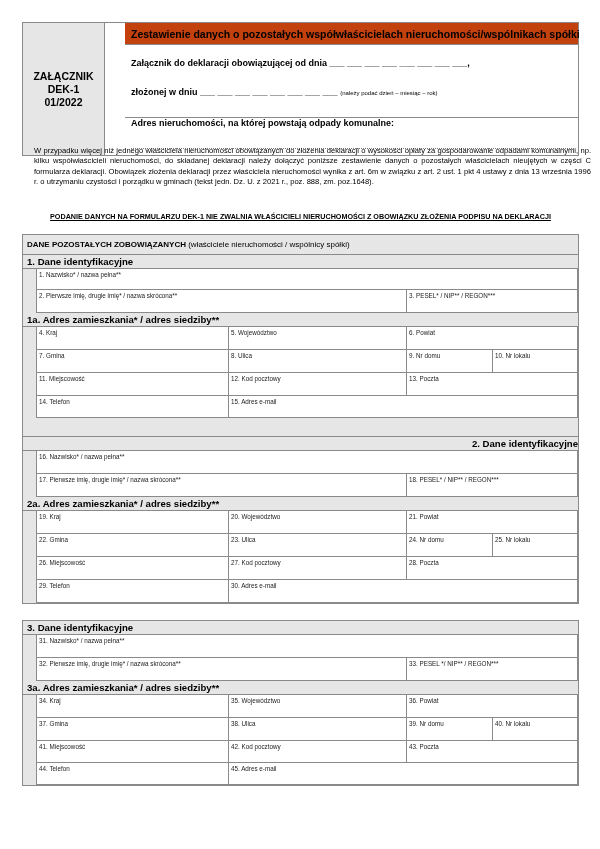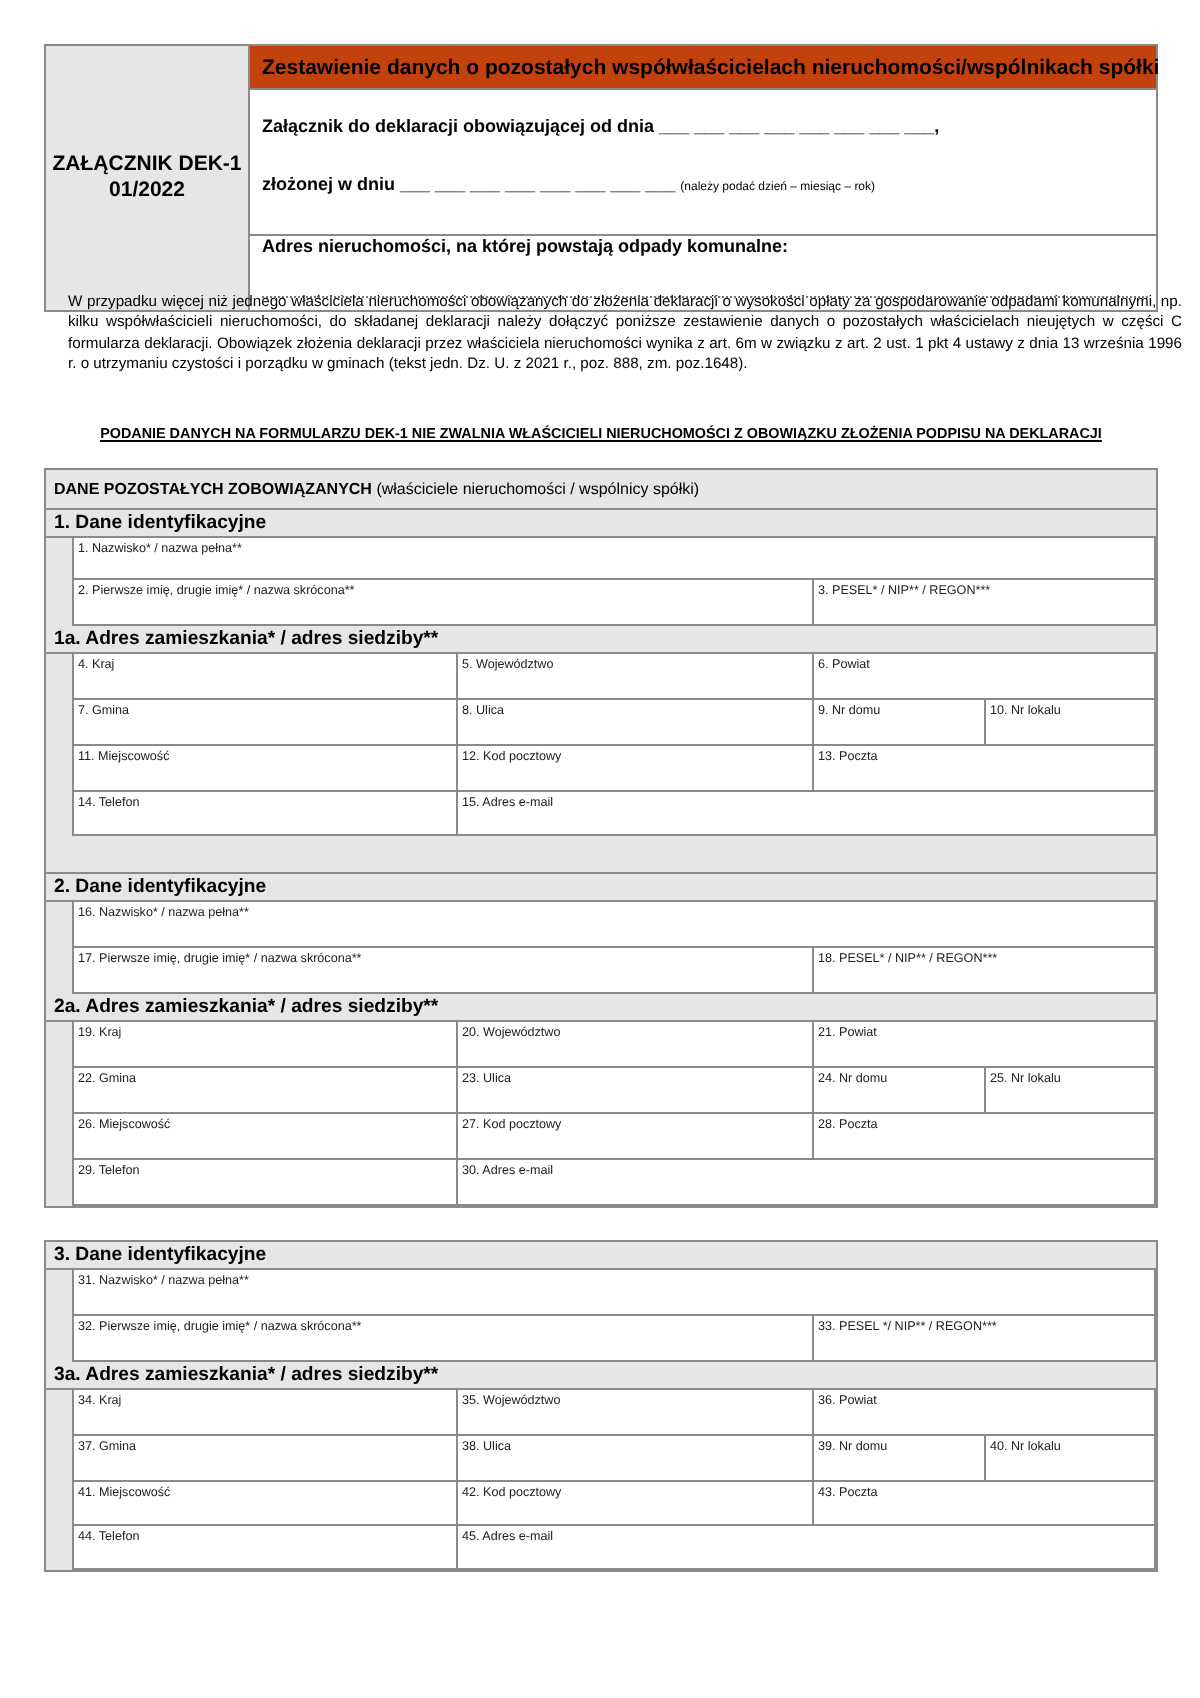--- a/index.html
+++ b/index.html
@@ -3,21 +3,21 @@
 <meta charset="utf-8">
 <style>
   * { box-sizing: border-box; margin: 0; padding: 0; }
   html, body { width: 600px; height: 849px; background: #ffffff; overflow: hidden; }
   body { font-family: "Liberation Sans", sans-serif; color: #000; position: relative; }
 
   .abs { position: absolute; }
 
   
   .hdr { left: 22px; top: 22px; width: 557px; height: 134px; border: 1px solid #8a8a8a; }
-  .hdr-left { left: 0; top: 0; width: 102px; height: 132px; background: #e6e6e6; border-right: 1px solid #8a8a8a;
+  .hdr-left { left: 0; top: 0; width: 82px; height: 132px; background: #e6e6e6; border-right: 1px solid #8a8a8a;
     display: flex; flex-direction: column; align-items: center; justify-content: center;
     font-weight: bold; font-size: 10.5px; line-height: 13px; text-align: center; }
   .hdr-title { left: 102px; top: 0; width: 453px; height: 22px; background: #c2410c; border-bottom: 1px solid #8a8a8a;
     font-weight: bold; font-size: 10.5px; line-height: 22px; padding-left: 6px; white-space: nowrap; }
   .hdr-date { left: 102px; top: 22px; width: 453px; height: 73px; border-bottom: 1px solid #8a8a8a;
     font-weight: bold; font-size: 9px; padding-left: 6px; }
   .hdr-date .line { position: absolute; left: 6px; white-space: nowrap; }
   .hdr-date .note { font-weight: normal; font-size: 6px; }
   .hdr-addr { left: 102px; top: 85px; width: 453px; height: 47px;
     font-weight: bold; font-size: 9px; padding-left: 6px; }
@@ -78,21 +78,21 @@
   <div class="cell" style="left:383px; top:115px; width:87px; height:23px;">9. Nr domu</div>
   <div class="cell" style="left:469px; top:115px; width:86px; height:23px;">10. Nr lokalu</div>
   <div class="cell" style="left:13px; top:138px; width:193px; height:23px;">11. Miejscowość</div>
   <div class="cell" style="left:205px; top:138px; width:179px; height:23px;">12. Kod pocztowy</div>
   <div class="cell" style="left:383px; top:138px; width:172px; height:23px;">13. Poczta</div>
   <div class="cell" style="left:13px; top:161px; width:193px; height:22px;">14. Telefon</div>
   <div class="cell" style="left:205px; top:161px; width:350px; height:22px;">15. Adres e-mail</div>
 </div>
 
 <div class="abs block" style="top:436px; height:168px;">
-  <div class="bar" style="top:0;">2. Dane identyfikacyjne</div>
+  <div class="bar" style="top:0;text-align:right;">2. Dane identyfikacyjne</div>
   <div class="cell" style="left:13px; top:14px; width:542px; height:23px;">16. Nazwisko* / nazwa pełna**</div>
   <div class="cell" style="left:13px; top:37px; width:371px; height:23px;">17. Pierwsze imię, drugie imię* / nazwa skrócona**</div>
   <div class="cell" style="left:383px; top:37px; width:172px; height:23px;">18. PESEL* / NIP** / REGON***</div>
   <div class="bar" style="top:60px;">2a. Adres zamieszkania* / adres siedziby**</div>
   <div class="cell" style="left:13px; top:74px; width:193px; height:23px;">19. Kraj</div>
   <div class="cell" style="left:205px; top:74px; width:179px; height:23px;">20. Województwo</div>
   <div class="cell" style="left:383px; top:74px; width:172px; height:23px;">21. Powiat</div>
   <div class="cell" style="left:13px; top:97px; width:193px; height:23px;">22. Gmina</div>
   <div class="cell" style="left:205px; top:97px; width:179px; height:23px;">23. Ulica</div>
   <div class="cell" style="left:383px; top:97px; width:87px; height:23px;">24. Nr domu</div>

